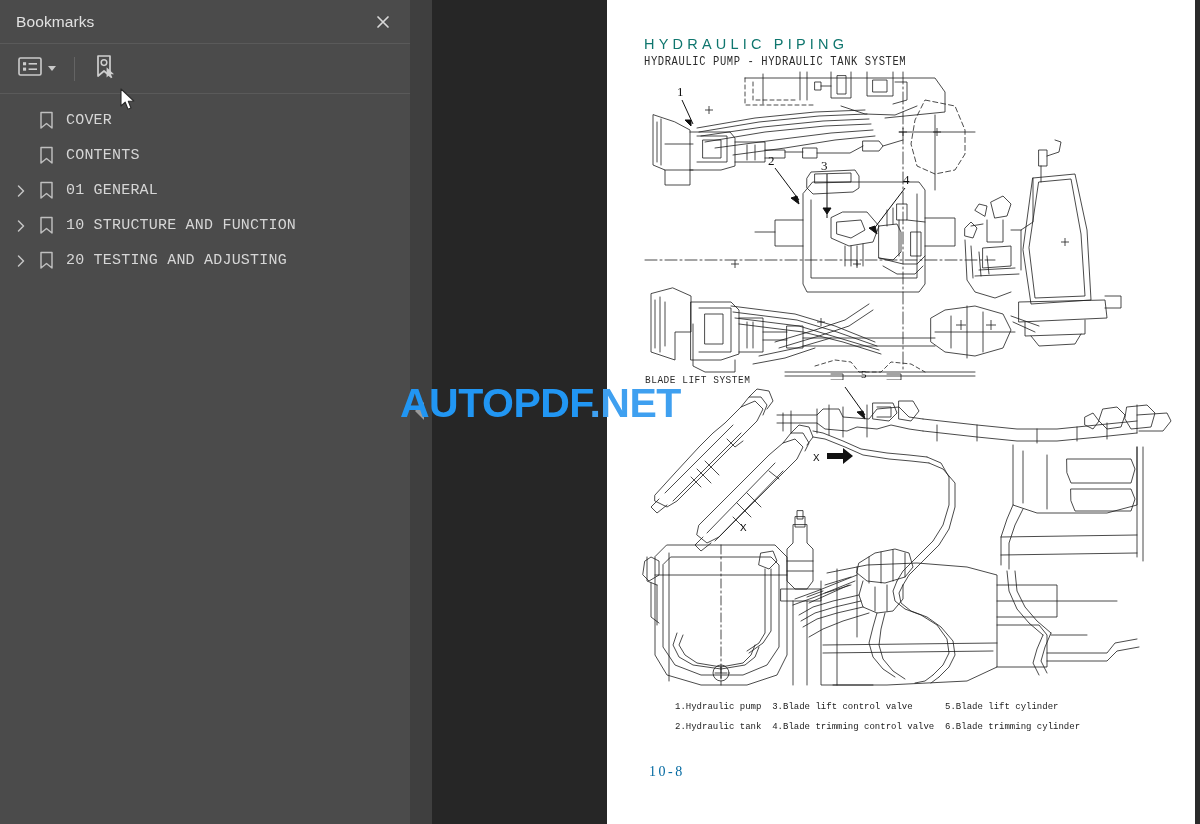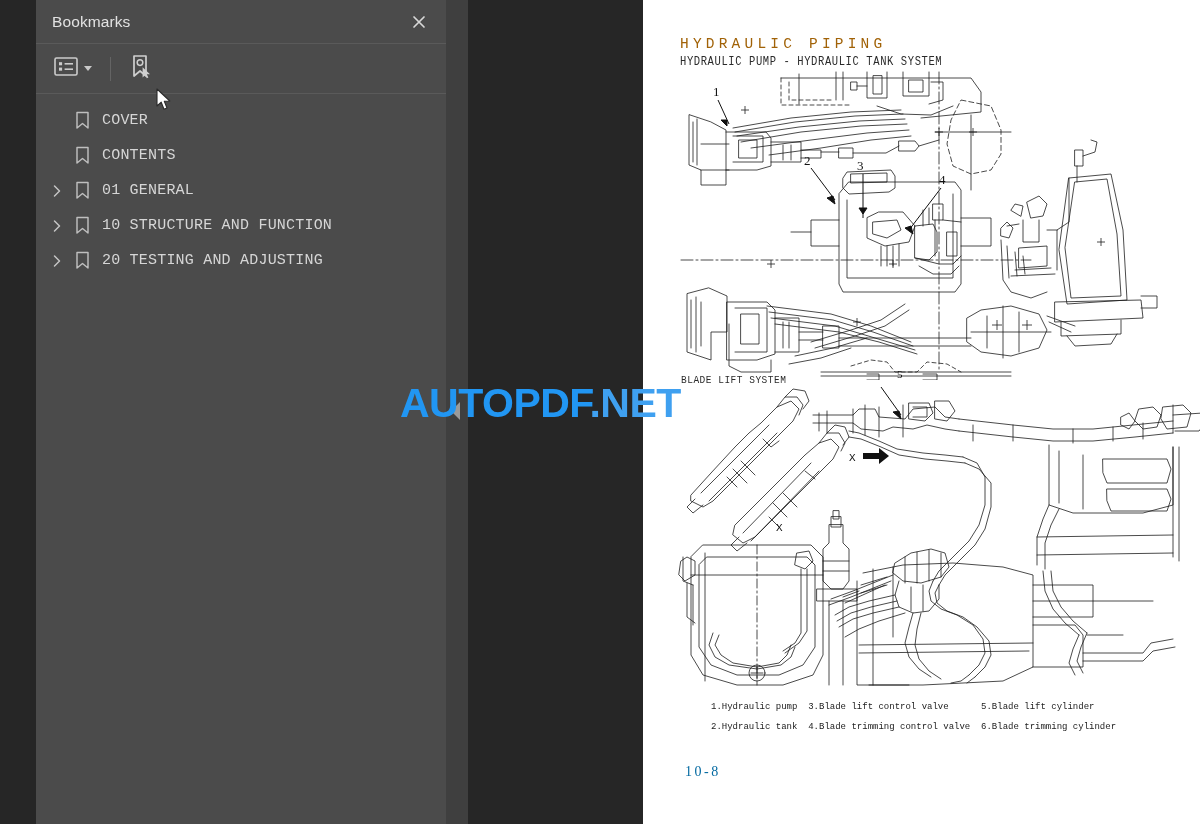--- a/index.html
+++ b/index.html
@@ -11,21 +11,20 @@
     width: 1200px;
     height: 824px;
     overflow: hidden;
     font-family: "Liberation Sans", sans-serif;
     position: relative;
   }
   .app {
     position: absolute;
     inset: 0;
     display: flex;
-    padding-left: 36px;
   }
 
   
   .sidebar {
     width: 410px;
     height: 824px;
     background: #4b4b4b;
     position: relative;
     flex: 0 0 410px;
     box-sizing: border-box;
@@ -166,24 +165,24 @@
     top: 0;
     width: 5px;
     height: 824px;
     background: #2b2b2b;
   }
 
   .doc-title {
     position: absolute;
     left: 37px;
     top: 36px;
-    font-family: Liberation Mono, monospace;
+    font-family: Liberation Sans, sans-serif;
     font-size: 14.5px;
     letter-spacing: 4.2px;
-    color: #a16207;
+    color: #0f766e;
     white-space: nowrap;
   }
   .doc-subtitle {
     position: absolute;
     left: 37px;
     top: 54px;
     font-family: "Liberation Mono", monospace;
     font-size: 10.5px;
     letter-spacing: 0.6px;
     color: #2a2a2a;

